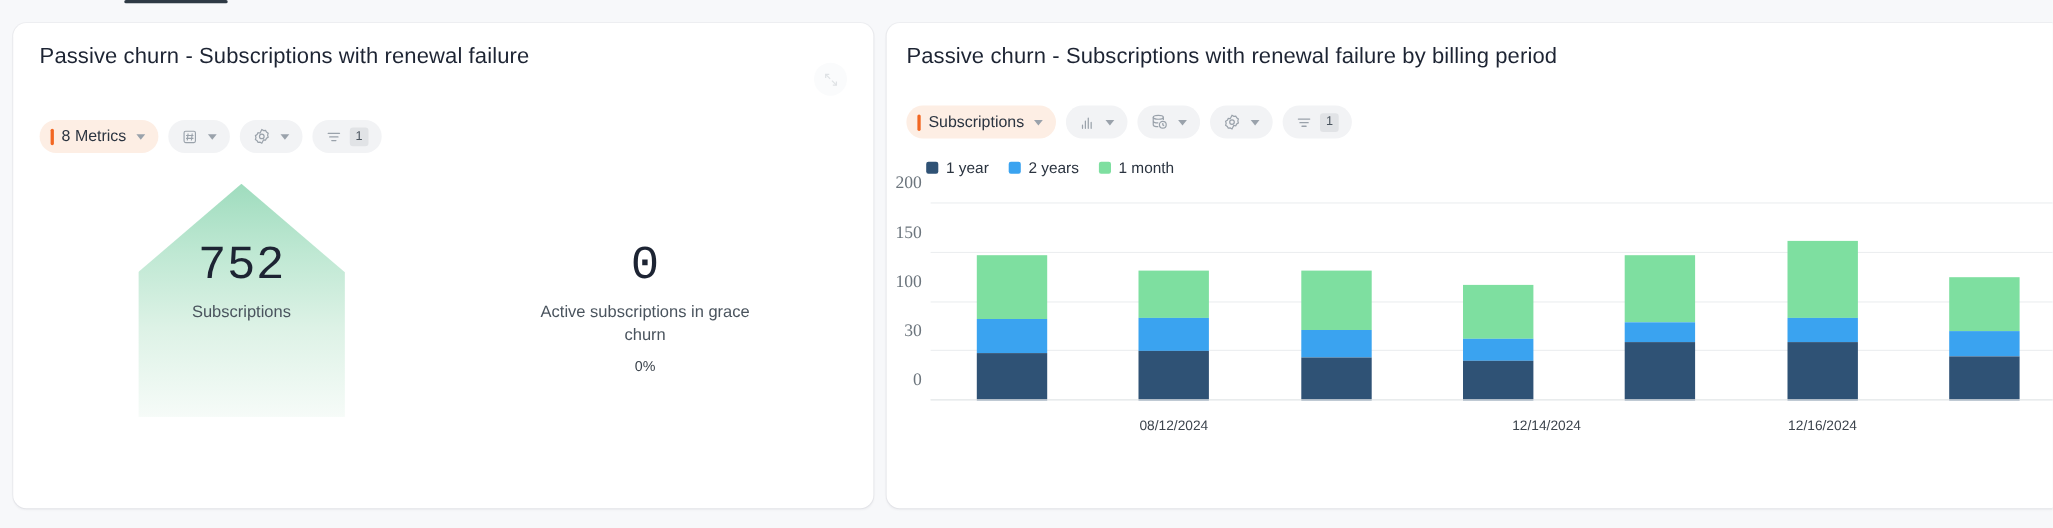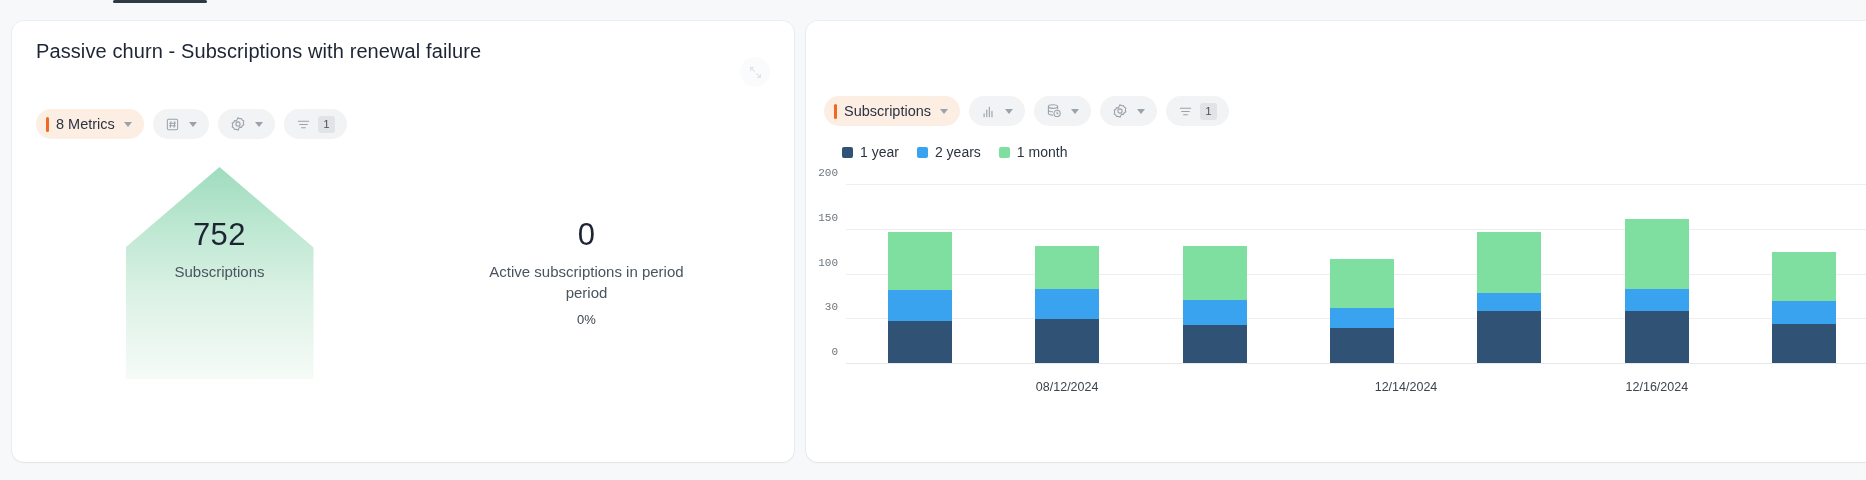--- a/index.html
+++ b/index.html
@@ -78,22 +78,22 @@
   }
   .metric { position: relative; width: 50%; text-align: center; padding-top: 58px; }
   .pentagon {
     position: absolute; left: 50%; top: 6px; transform: translateX(-50%);
     width: 188px; height: 212px;
     background: linear-gradient(180deg, #9fdcbe 0%, #bfe8d3 30%, #ddf2e6 62%, #f6fbf8 100%);
     clip-path: polygon(50% 0%, 100% 38%, 100% 100%, 0% 100%, 0% 38%);
   }
   .metric-inner { position: relative; }
   .metric-value {
-    font-size: 31px; color: #1d2433; font-weight: 300;
-    line-height: 1.05; letter-spacing: .5px;
+    font-size: 43px; color: #1d2433; font-weight: 300;
+    line-height: 1.05; letter-spacing: .5px; font-family: Liberation Mono, monospace;
   }
   .metric-label {
     font-size: 15px; color: #4a545e; margin-top: 9px; line-height: 1.42;
   }
   .metric-delta {
     margin-top: 8px; font-size: 13px; color: #4fbe85;
     display: flex; align-items: center; justify-content: center; gap: 5px;
   }
   .metric-delta .tri {
     width: 0; height: 0;
@@ -119,22 +119,22 @@
     position: absolute; left: 0px; top: 150px; width: 1072px; height: 235px;
   }
   .plot {
     position: absolute; left: 40px; top: 14px; right: 0px; bottom: 42px;
   }
   .gridline {
     position: absolute; left: 0; right: 0; height: 1px; background: #eceef0;
   }
   .ytick {
     position: absolute; right: calc(100% + 8px);
-    font-size: 11px; color: #6c757d;
-    font-family: Liberation Mono, monospace;
+    font-size: 16px; color: #6c757d;
+    font-family: Liberation Serif, serif;
     transform: translateY(-50%); white-space: nowrap;
   }
   .bars { position: absolute; left: 0; right: 0; top: 0; bottom: 0; }
   .barcol {
     position: absolute; bottom: 0; display: flex; flex-direction: column;
     justify-content: flex-end; height: 100%;
   }
   .seg { width: 100%; }
   .xlab {
     position: absolute; top: calc(100% + 16px);
@@ -215,30 +215,33 @@
         <div class="pentagon"></div>
         <div class="metric-inner">
           <div class="metric-value">752</div>
           <div class="metric-label">Subscriptions</div>
         </div>
       </div>
 
       <div class="metric">
         <div class="metric-inner">
           <div class="metric-value">0</div>
-          <div class="metric-label" style="max-width:230px;margin:9px auto 0;">Active subscriptions in period period</div>
+          <div class="metric-label" style="max-width:230px;margin:9px auto 0;">Active subscriptions in grace churn</div>
           <div class="metric-sub">0%</div>
         </div>
       </div>
 
     </div>
   </div>
 
   <div class="card card-right">
 
+    <div class="right-head">
+      <div class="card-title">Passive churn - Subscriptions with renewal failure by billing period</div>
+    </div>
 
     <div class="toolbar right-toolbar">
 
       <div class="chip accent">
         <span class="bar"></span>
         <span class="label">Subscriptions</span>
         <span class="caret"></span>
       </div>
 
       <div class="chip">

